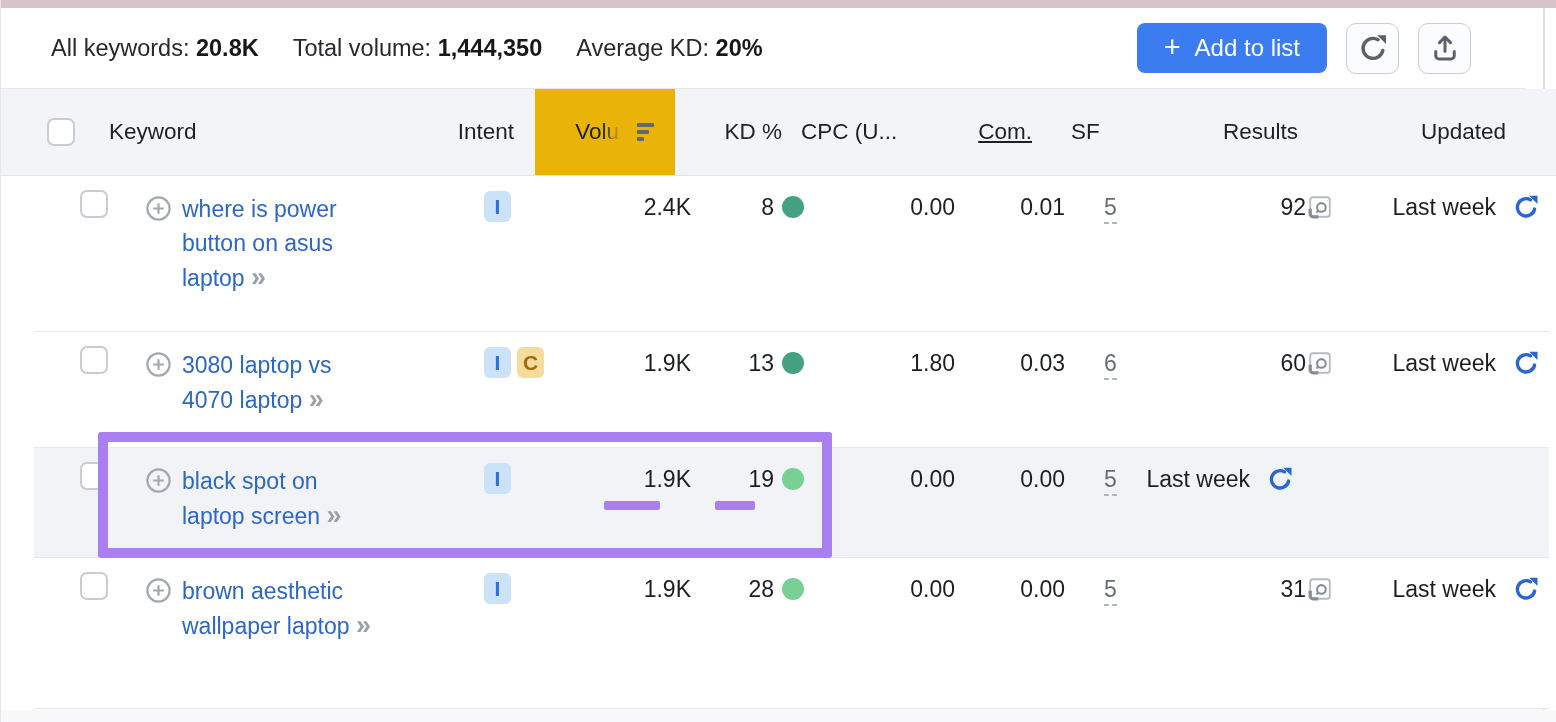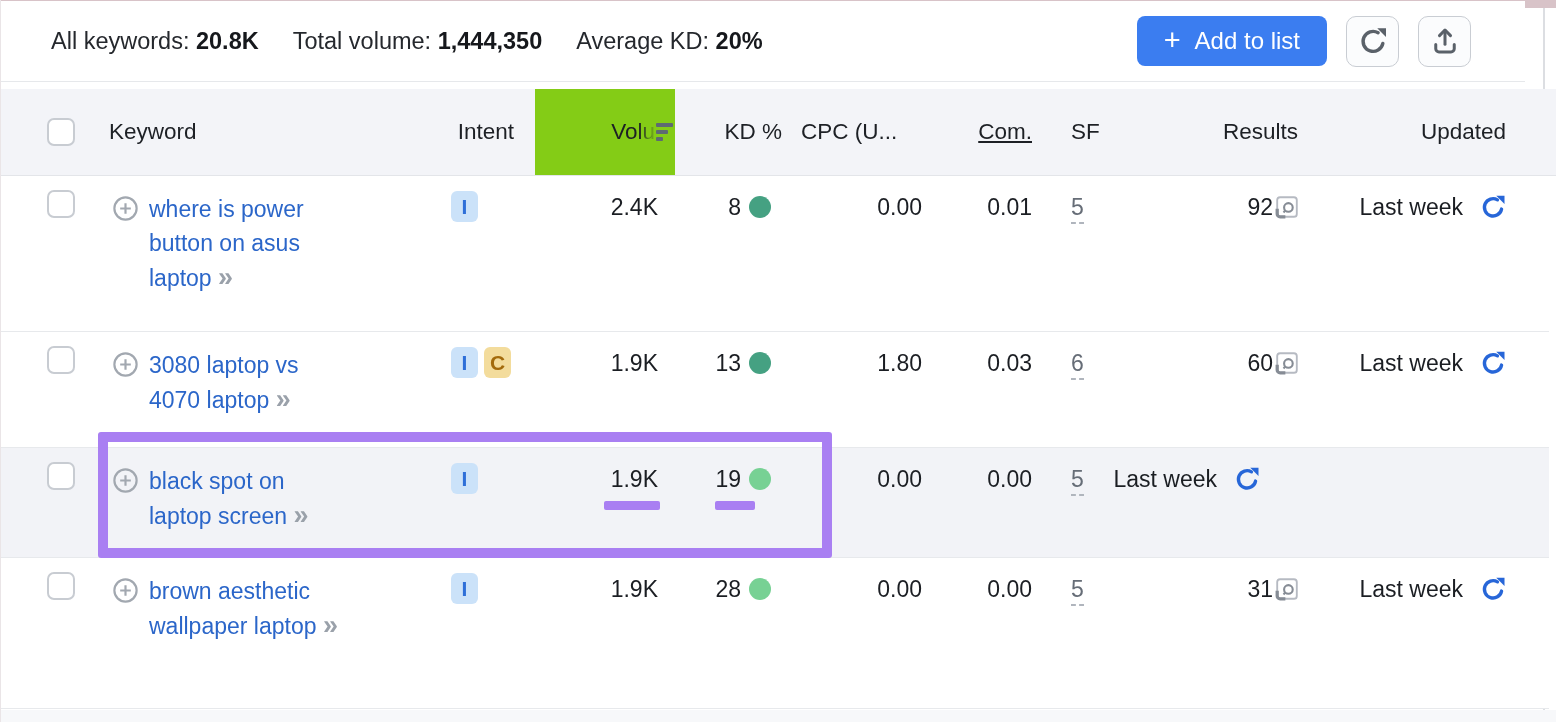--- a/index.html
+++ b/index.html
@@ -7,21 +7,21 @@
   .page{
     position:relative;width:1556px;height:722px;overflow:hidden;background:#fff;
     font-family:"Liberation Sans",sans-serif;color:#1b1e23;
     border-left:1px solid #eae5e7;
   }
   .top-strip{position:absolute;left:0;top:0;width:1556px;height:8px;background:#d8c3c8;}
   .right-line{position:absolute;top:8px;right:11px;width:2px;height:714px;background:#dcdee2;}
 
   
   .toolbar{
-    position:absolute;left:0;top:1px;width:1524px;height:81px;background:#fff;
+    position:absolute;left:0;top:8px;width:1524px;height:81px;background:#fff;
     border-bottom:1px solid #e6e8eb;display:flex;align-items:center;padding:0 54px 0 50px;
   }
   .stats{display:flex;align-items:center;gap:34px;font-size:23.5px;color:#25282d;}
   .stat{white-space:nowrap;}
   .stat b{font-weight:700;color:#16181c;}
   .tb-actions{margin-left:auto;display:flex;align-items:center;gap:19px;}
   .btn-add{
     display:flex;align-items:center;gap:14px;height:50px;padding:0 27px;border:none;border-radius:8px;
     background:#3b7df0;color:#fff;font-size:24px;font-family:inherit;cursor:pointer;
   }
@@ -34,36 +34,36 @@
   
   .grid{display:grid;grid-template-columns:104px 340px 90px 140px 116px 140px 110px 60px 210px 246px;}
   .thead{
     position:absolute;left:0;top:89px;width:1556px;height:87px;background:#f3f4f8;
     border-bottom:1px solid #e3e5e9;align-items:center;font-size:22.5px;color:#1d2025;
   }
   .hc{display:flex;align-items:center;height:100%;}
   .hc-check{padding-left:46px;}
   .hc-kw{padding-left:4px;}
   .hc-intent{justify-content:flex-end;padding-right:21px;}
-  .hc-vol{justify-content:flex-end;padding-right:2px;background:#84cc16;gap:1px;}
+  .hc-vol{justify-content:flex-end;padding-right:21px;background:#eab308;gap:18px;}
   .vol-label{
     -webkit-mask-image:linear-gradient(90deg,#000 62%,rgba(0,0,0,.12) 100%);
     mask-image:linear-gradient(90deg,#000 62%,rgba(0,0,0,.12) 100%);
   }
   .hc-kd{justify-content:flex-end;padding-right:9px;}
   .hc-cpc{padding-left:10px;}
   .hc-com{justify-content:flex-end;padding-right:9px;text-decoration:underline;}
   .hc-sf{padding-left:30px;}
   .hc-results{justify-content:flex-end;padding-right:13px;}
   .hc-upd{justify-content:flex-end;padding-right:51px;}
   .sort-icon{display:flex;flex-direction:column;gap:3.5px;}
   .sort-icon span{display:block;height:3.5px;background:#5e6a72;border-radius:1px;}
   .sort-icon .s1{width:17px;}.sort-icon .s2{width:12px;}.sort-icon .s3{width:7px;}
 
-  .tbody{position:absolute;left:0;top:176px;width:1548px;}
+  .tbody{position:absolute;left:0;top:176px;width:1548px;padding-left:33px;}
   .row{border-bottom:1px solid #e7e9ec;background:#fff;font-size:23px;}
   .row.hl{background:#f2f3f7;}
   .cell{padding-top:16px;line-height:30px;}
   .c-check{padding-left:46px;padding-top:14px;}
   .checkbox{width:28px;height:28px;background:#fff;border:2px solid #c8ccd2;border-radius:7px;}
   .c-kw{display:flex;gap:9px;padding-left:6px;}
   .plus-icon{flex:0 0 auto;margin-top:2px;display:inline-flex;}
   .kw-text{margin:0;width:200px;line-height:34px;}
   .kw-text a{color:#2b66c9;text-decoration:none;cursor:pointer;}
   .chev{color:#9aa1aa;font-size:27px;font-weight:700;cursor:pointer;}

